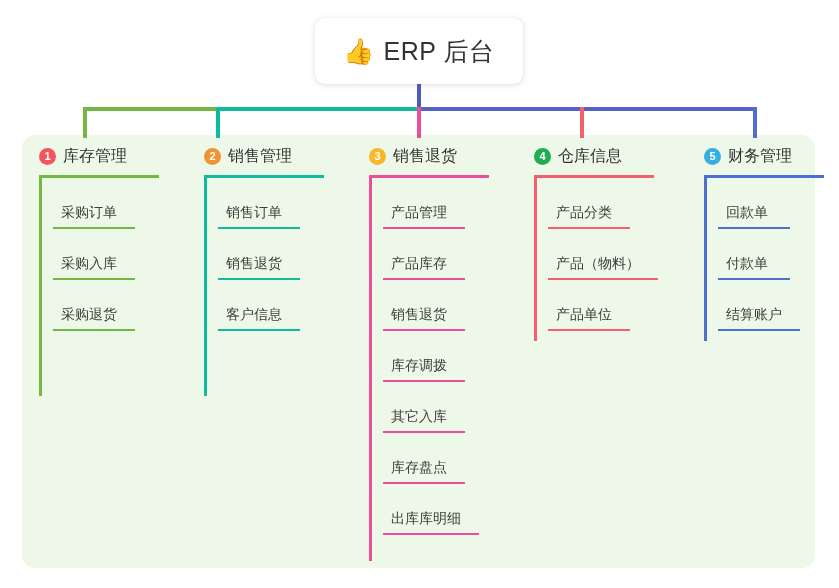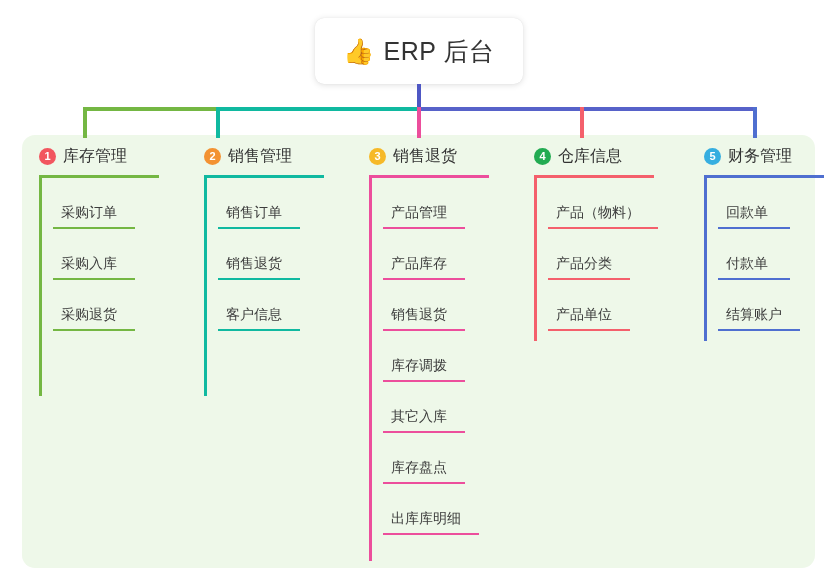--- a/index.html
+++ b/index.html
@@ -261,28 +261,28 @@
   </div>
 <div class="column" id="col-4">
     <div class="col-head">
       <span class="badge" style="background: rgb(34, 171, 82);">4</span>
       <span class="col-title">仓库信息</span>
     </div>
     <div class="head-rule" style="background: rgb(244, 96, 108); width: 120px; margin-left: 14px;"></div>
     <div class="items">
       <div class="spine" style="background: rgb(244, 96, 108); height: 163px;"></div>
       <div class="leaf">
+        <div class="leaf-label">产品分类</div>
+        <div class="leaf-rule" style="background: rgb(244, 96, 108); width: 82px;"></div>
+      </div>
+      <div class="leaf">
         <div class="leaf-label">产品（物料）</div>
         <div class="leaf-rule" style="background: rgb(244, 96, 108); width: 110px;"></div>
       </div>
       <div class="leaf">
-        <div class="leaf-label">产品分类</div>
-        <div class="leaf-rule" style="background: rgb(244, 96, 108); width: 82px;"></div>
-      </div>
-      <div class="leaf">
         <div class="leaf-label">产品单位</div>
         <div class="leaf-rule" style="background: rgb(244, 96, 108); width: 82px;"></div>
       </div>
     </div>
   </div>
 <div class="column" id="col-5">
     <div class="col-head">
       <span class="badge" style="background: rgb(54, 174, 224);">5</span>
       <span class="col-title">财务管理</span>
     </div>

